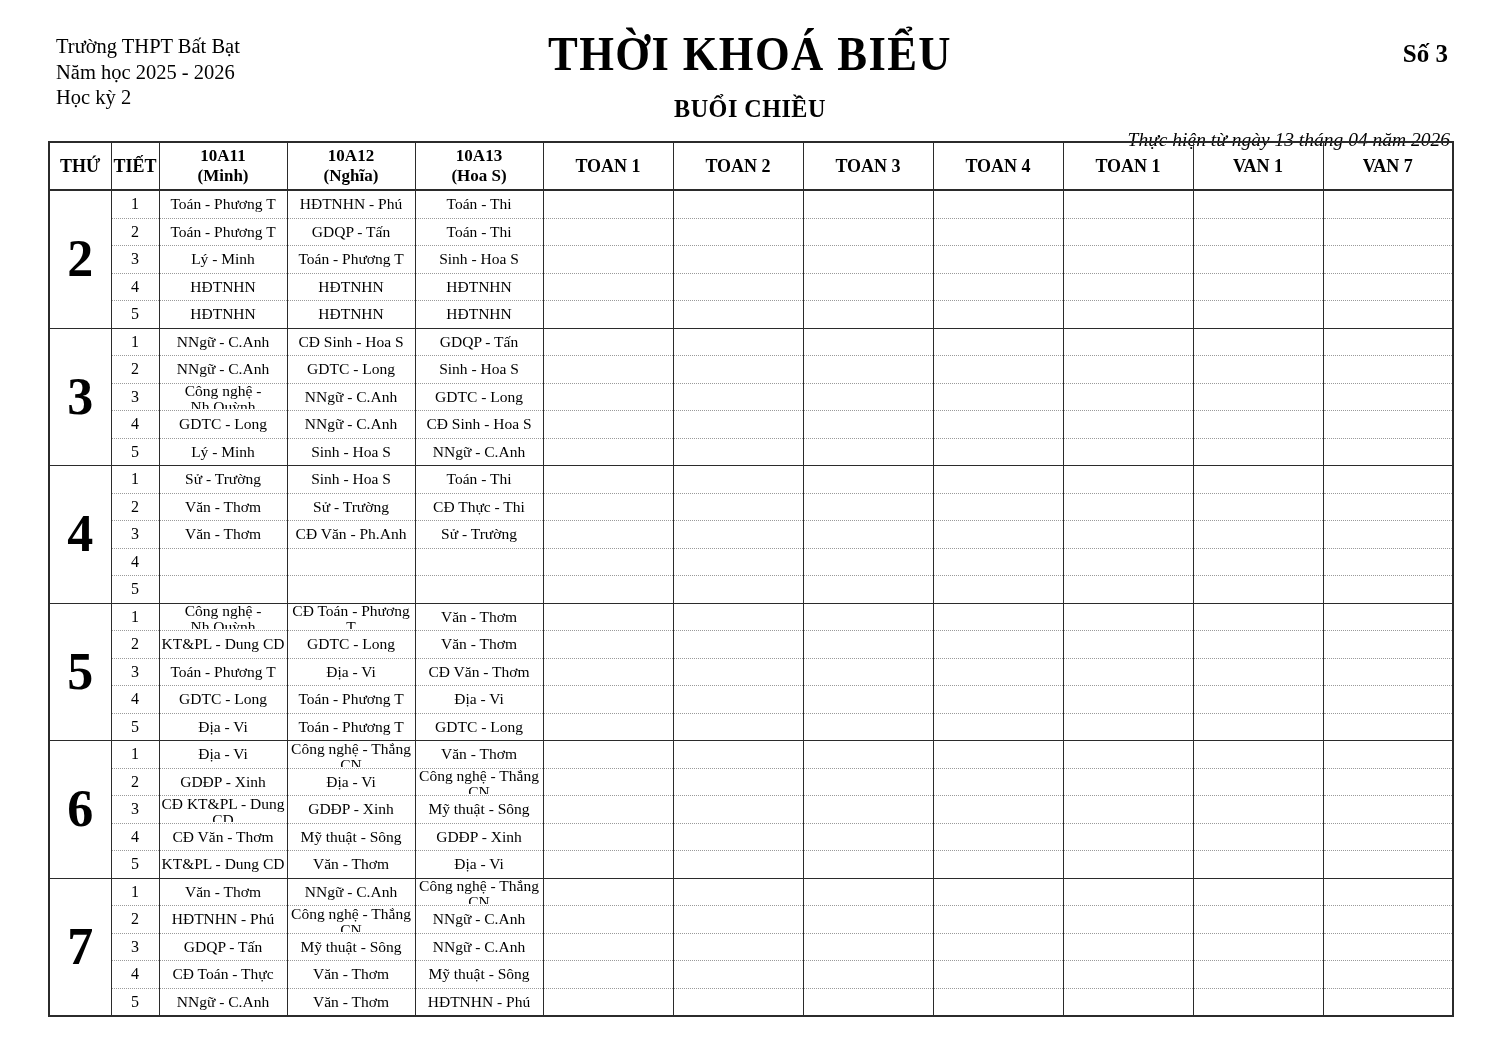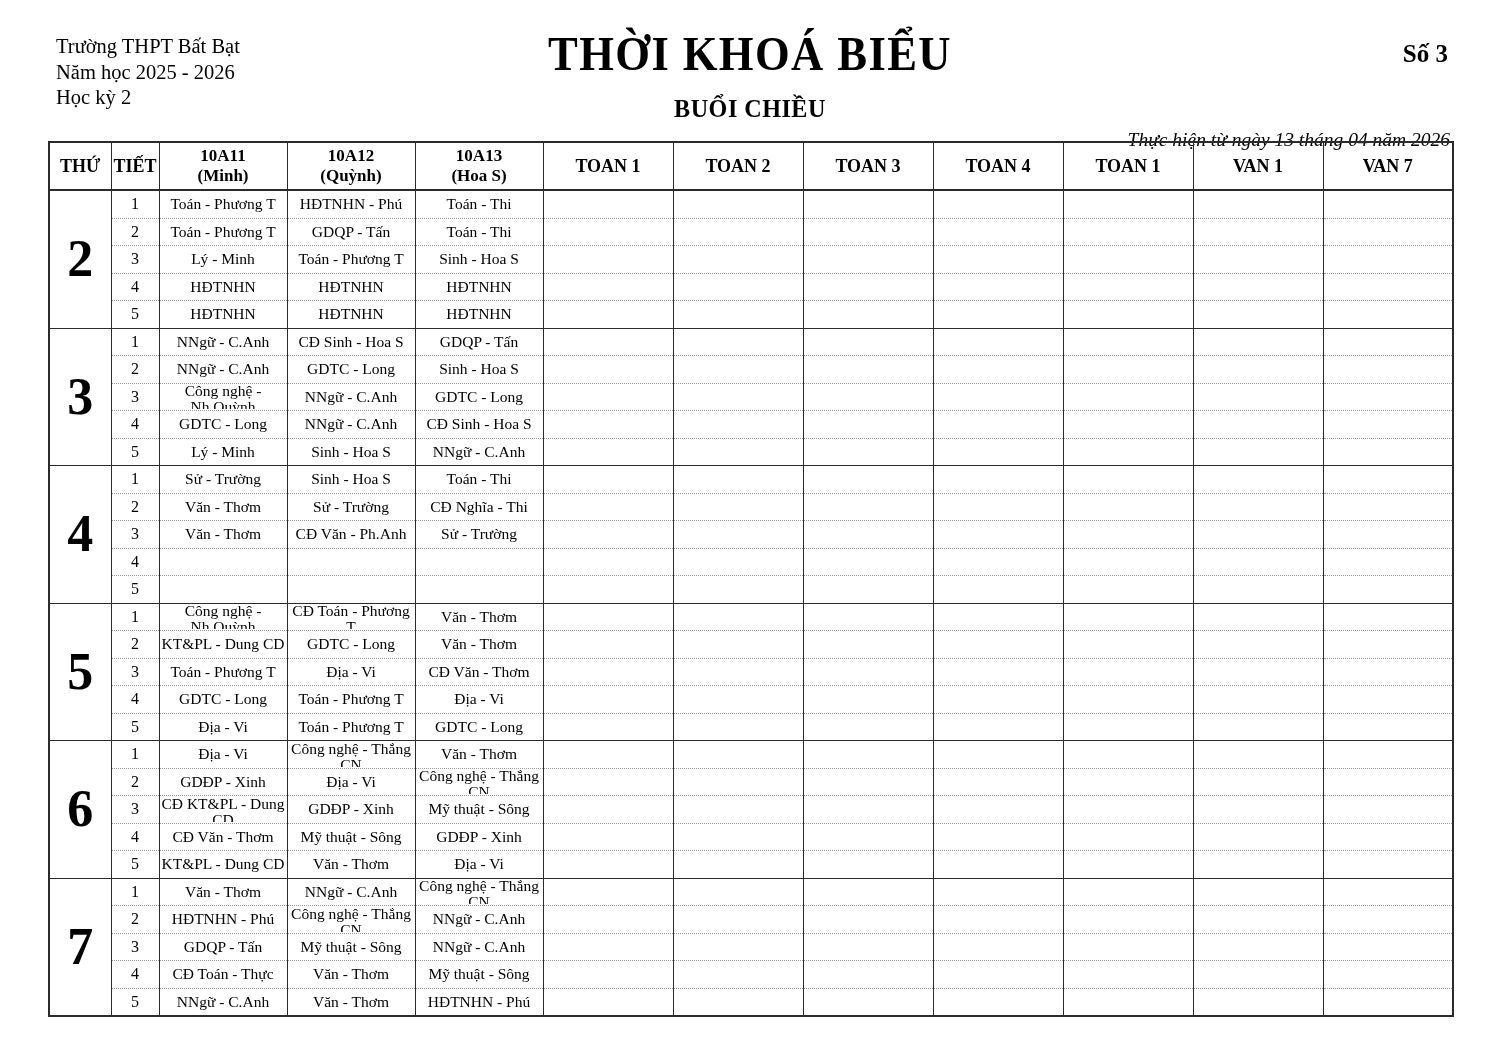--- a/index.html
+++ b/index.html
@@ -200,21 +200,21 @@
         <col class="c-empty">
         <col class="c-empty">
         <col class="c-empty">
         <col class="c-empty">
       </colgroup>
       <thead>
         <tr>
             <th>THỨ</th>
             <th>TIẾT</th>
             <th class="cls-head"><span>10A11</span><span class="cl2">(Minh)</span></th>
-            <th class="cls-head"><span>10A12</span><span class="cl2">(Quỳnh)</span></th>
+            <th class="cls-head"><span>10A12</span><span class="cl2">(Nghĩa)</span></th>
             <th class="cls-head"><span>10A13</span><span class="cl2">(Hoa S)</span></th>
             <th>TOAN 1</th>
             <th>TOAN 2</th>
             <th>TOAN 3</th>
             <th>TOAN 4</th>
             <th>TOAN 1</th>
             <th>VAN 1</th>
             <th>VAN 7</th>
           </tr>
       </thead>
@@ -433,21 +433,21 @@
           </tr>
           <tr>
             <td class="tiet-cell">2</td>
             <td class="subj">
               <span class="txt">Văn - Thơm</span>
             </td>
             <td class="subj">
               <span class="txt">Sử - Trường</span>
             </td>
             <td class="subj">
-              <span class="txt">CĐ Nghĩa - Thi</span>
+              <span class="txt">CĐ Thực - Thi</span>
             </td>
             <td class="subj empty-cell"></td>
             <td class="subj empty-cell"></td>
             <td class="subj empty-cell"></td>
             <td class="subj empty-cell"></td>
             <td class="subj empty-cell"></td>
             <td class="subj empty-cell"></td>
             <td class="subj empty-cell"></td>
           </tr>
           <tr>

